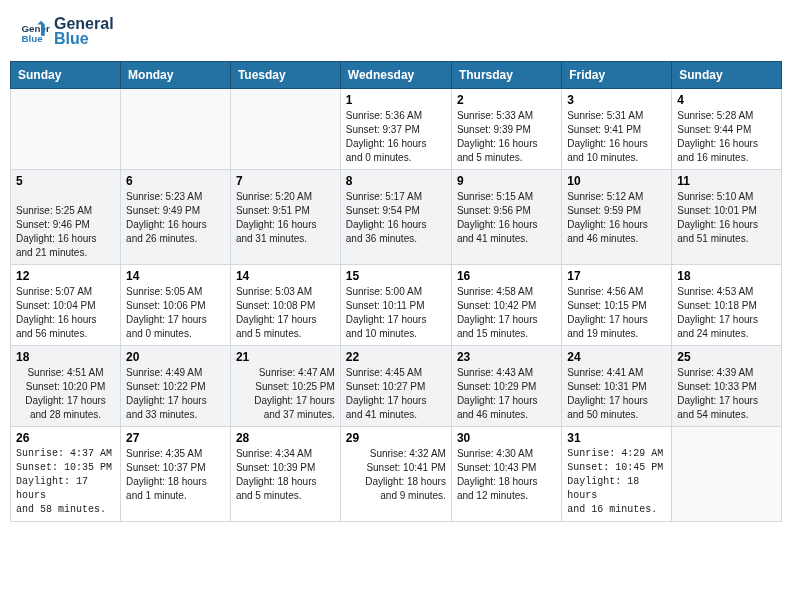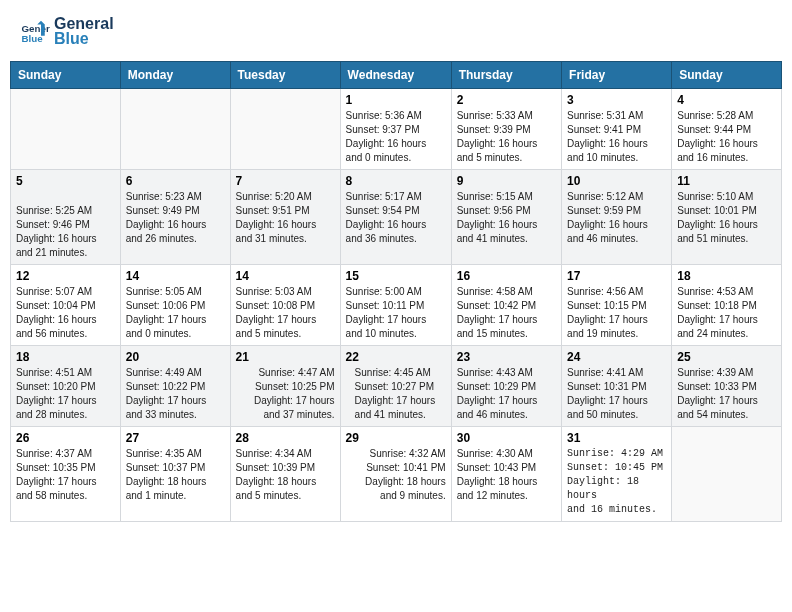--- a/index.html
+++ b/index.html
@@ -248,42 +248,42 @@
           <div class="day-num">18</div>
           <div class="day-info" style="white-space: pre-line;">Sunrise: 4:53 AM
 Sunset: 10:18 PM
 Daylight: 17 hours
 and 24 minutes.</div>
         </td>
       </tr>
       <tr class="row-alt">
         <td>
           <div class="day-num">18</div>
-          <div class="day-info" style="white-space: pre-line;">Sunrise: 4:51 AM
+          <div class="day-info" style="white-space: pre-line; text-align: center;">Sunrise: 4:51 AM
 Sunset: 10:20 PM
 Daylight: 17 hours
 and 28 minutes.</div>
         </td>
         <td>
           <div class="day-num">20</div>
           <div class="day-info" style="white-space: pre-line;">Sunrise: 4:49 AM
 Sunset: 10:22 PM
 Daylight: 17 hours
 and 33 minutes.</div>
         </td>
         <td>
           <div class="day-num">21</div>
           <div class="day-info" style="white-space: pre-line; text-align: right;">Sunrise: 4:47 AM
 Sunset: 10:25 PM
 Daylight: 17 hours
 and 37 minutes.</div>
         </td>
         <td>
           <div class="day-num">22</div>
-          <div class="day-info" style="white-space: pre-line; margin-left: 9px;">Sunrise: 4:45 AM
+          <div class="day-info" style="white-space: pre-line;">Sunrise: 4:45 AM
 Sunset: 10:27 PM
 Daylight: 17 hours
 and 41 minutes.</div>
         </td>
         <td>
           <div class="day-num">23</div>
           <div class="day-info" style="white-space: pre-line;">Sunrise: 4:43 AM
 Sunset: 10:29 PM
 Daylight: 17 hours
 and 46 minutes.</div>
@@ -299,21 +299,21 @@
           <div class="day-num">25</div>
           <div class="day-info" style="white-space: pre-line;">Sunrise: 4:39 AM
 Sunset: 10:33 PM
 Daylight: 17 hours
 and 54 minutes.</div>
         </td>
       </tr>
       <tr>
         <td>
           <div class="day-num">26</div>
-          <div class="day-info" style="white-space: pre-line;">Sunrise: 4:37 AM
+          <div class="day-info" style="white-space: pre-line; font-family: Liberation Mono, monospace;">Sunrise: 4:37 AM
 Sunset: 10:35 PM
 Daylight: 17 hours
 and 58 minutes.</div>
         </td>
         <td>
           <div class="day-num">27</div>
           <div class="day-info" style="white-space: pre-line;">Sunrise: 4:35 AM
 Sunset: 10:37 PM
 Daylight: 18 hours
 and 1 minute.</div>

